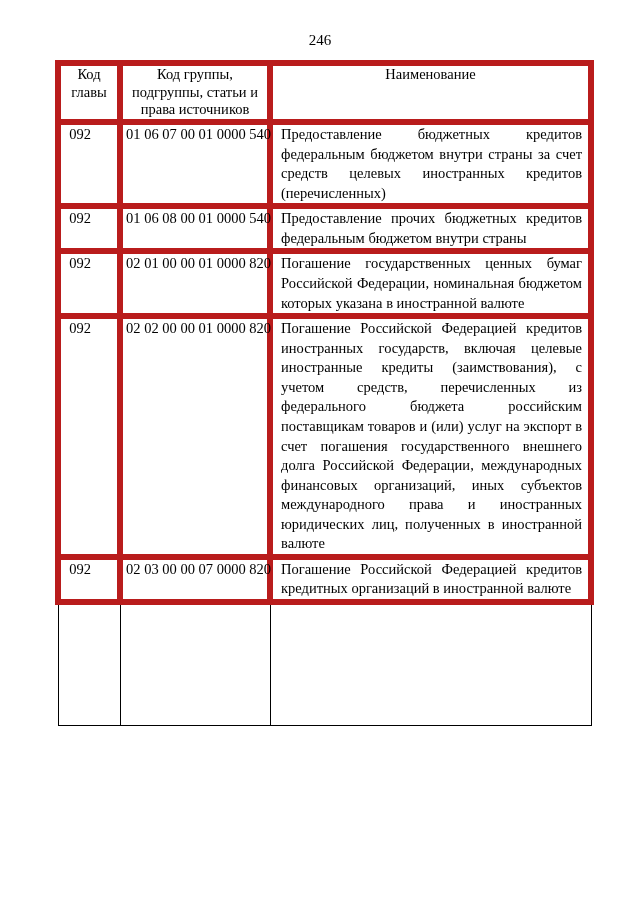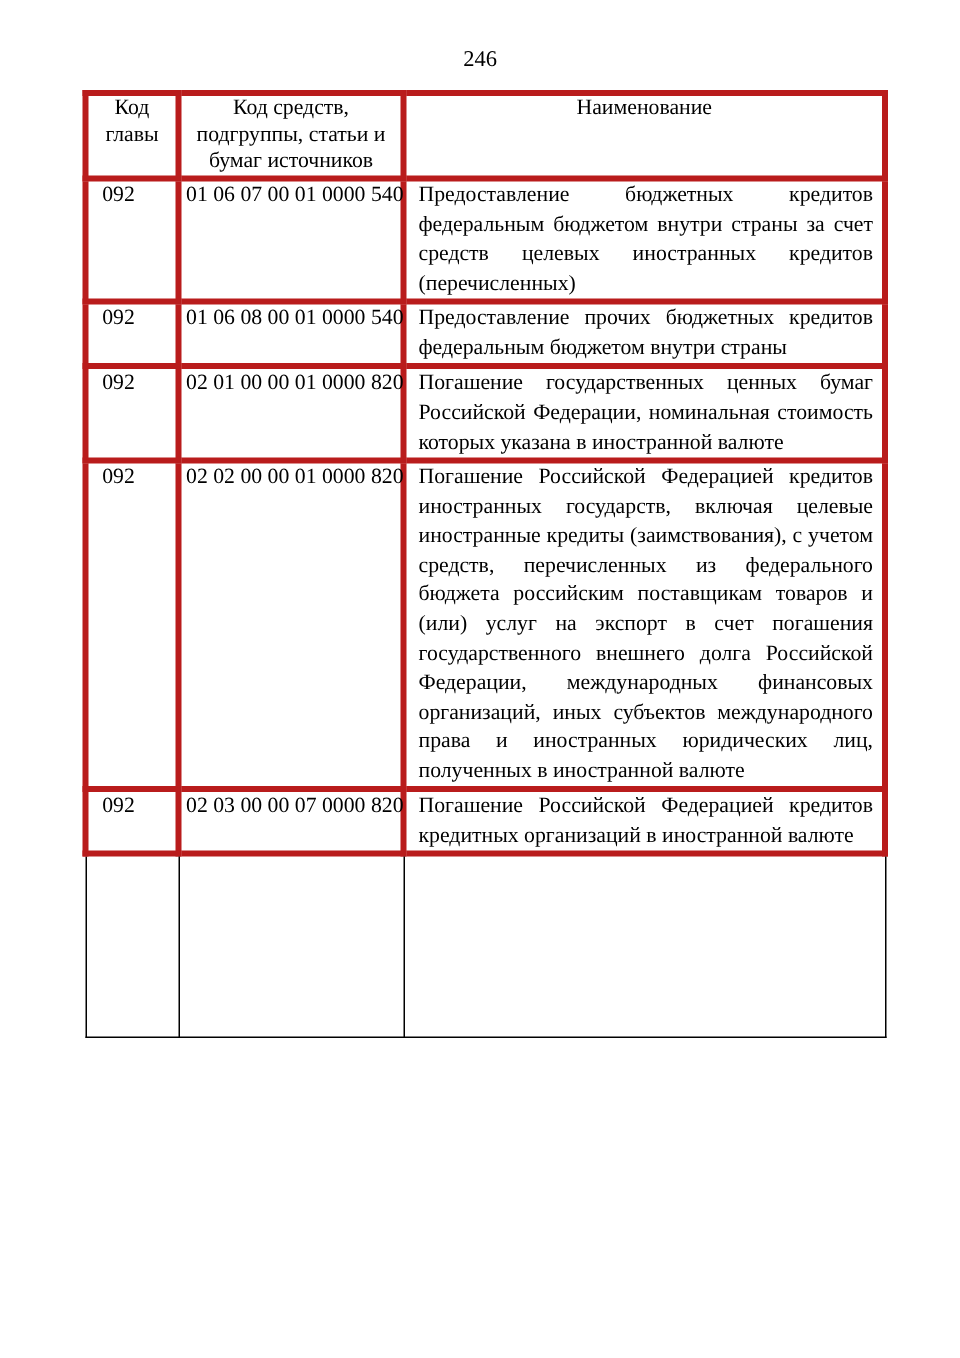--- a/index.html
+++ b/index.html
@@ -31,21 +31,21 @@
   }
   .doc-table {
     position: absolute;
     top: 60px;
     left: 55px;
     width: 533px;
     border-collapse: collapse;
     table-layout: fixed;
   }
   .doc-table td, .doc-table th {
-    border: 4px solid #b91c1c;
+    border: 6px solid #b91c1c;
     vertical-align: top;
     padding: 0;
   }
   thead th {
     font-weight: normal;
     font-size: 14.5px;
     line-height: 1.22;
     padding: 7px 4px 9px 4px;
     text-align: center;
     vertical-align: middle;
@@ -98,42 +98,42 @@
       <col class="col-group">
       <col class="col-name">
     </colgroup>
     <thead>
       <tr>
         <th>
           <div>Код</div>
           <div>главы</div>
         </th>
         <th>
-          <div>Код средств,</div>
+          <div>Код группы,</div>
           <div>подгруппы, статьи и</div>
-          <div>бумаг источников</div>
+          <div>права источников</div>
         </th>
         <th>Наименование</th>
       </tr>
     </thead>
     <tbody>
       <tr>
         <td class="c-chapter">092</td>
         <td class="c-group">01 06 07 00 01 0000 540</td>
         <td class="c-name">Предоставление бюджетных кредитов федеральным бюджетом внутри страны за счет средств целевых иностранных кредитов (перечисленных)</td>
       </tr>
       <tr>
         <td class="c-chapter">092</td>
         <td class="c-group">01 06 08 00 01 0000 540</td>
         <td class="c-name">Предоставление прочих бюджетных кредитов федеральным бюджетом внутри страны</td>
       </tr>
       <tr>
         <td class="c-chapter">092</td>
         <td class="c-group">02 01 00 00 01 0000 820</td>
-        <td class="c-name">Погашение государственных ценных бумаг Российской Федерации, номинальная стоимость которых указана в иностранной валюте</td>
+        <td class="c-name">Погашение государственных ценных бумаг Российской Федерации, номинальная бюджетом которых указана в иностранной валюте</td>
       </tr>
       <tr>
         <td class="c-chapter">092</td>
         <td class="c-group">02 02 00 00 01 0000 820</td>
         <td class="c-name">Погашение Российской Федерацией кредитов иностранных государств, включая целевые иностранные кредиты (заимствования), с учетом средств, перечисленных из федерального бюджета российским поставщикам товаров и (или) услуг на экспорт в счет погашения государственного внешнего долга Российской Федерации, международных финансовых организаций, иных субъектов международного права и иностранных юридических лиц, полученных в иностранной валюте</td>
       </tr>
       <tr>
         <td class="c-chapter">092</td>
         <td class="c-group">02 03 00 00 07 0000 820</td>
         <td class="c-name">Погашение Российской Федерацией кредитов кредитных организаций в иностранной валюте</td>

